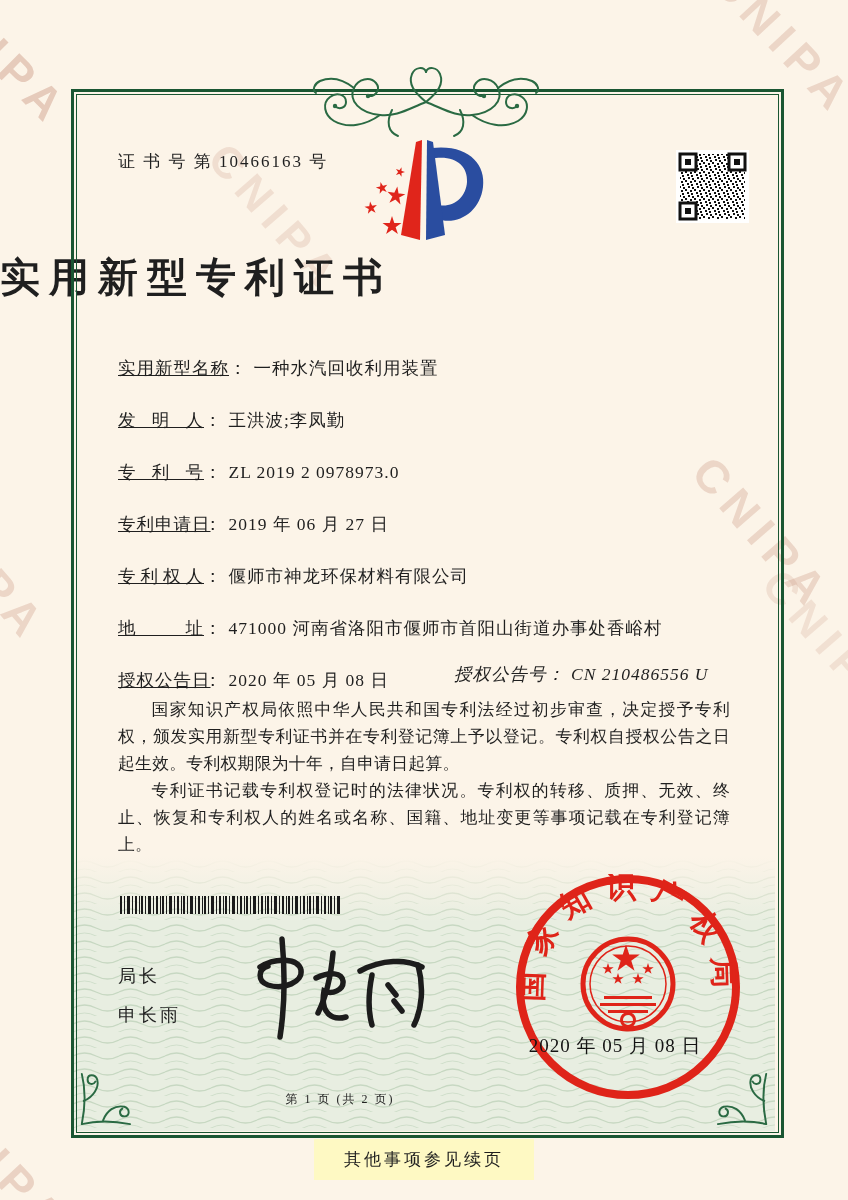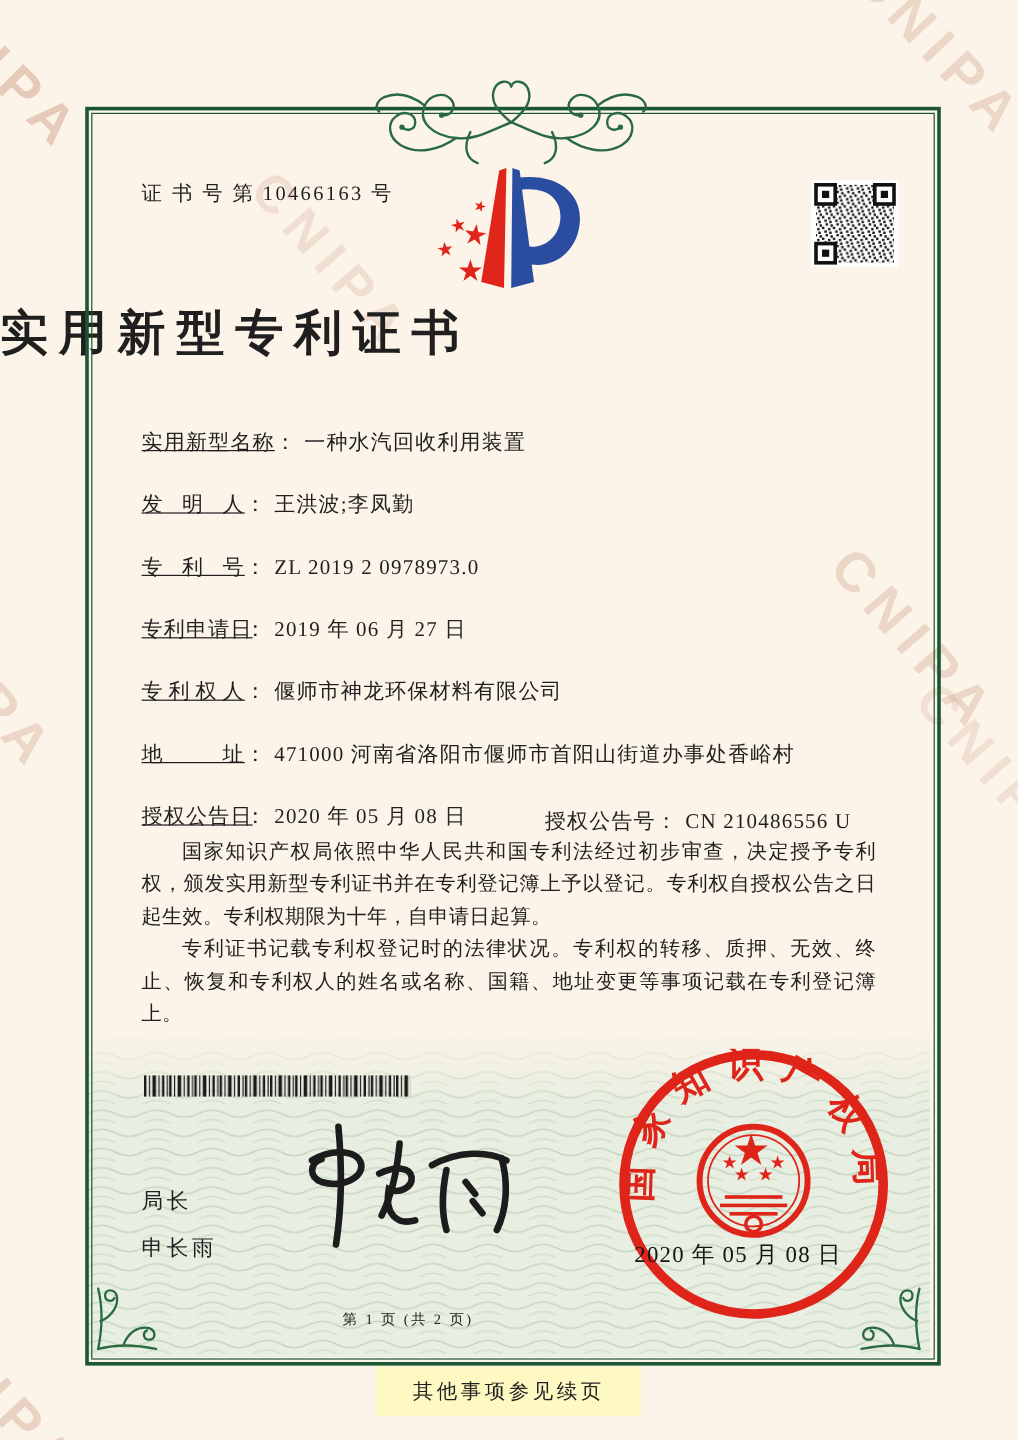--- a/index.html
+++ b/index.html
@@ -27,36 +27,36 @@
          font-size:40px;font-weight:bold;letter-spacing:9px;z-index:3;}
 
   
   .fields{position:absolute;left:118px;top:350px;width:620px;z-index:3;}
   .frow{height:52px;padding-top:6px;box-sizing:border-box;font-size:17.5px;
         letter-spacing:1px;position:relative;white-space:nowrap;}
   .flabel{display:inline-block;width:86px;text-align:justify;text-align-last:justify;
           white-space:nowrap;vertical-align:bottom;text-decoration:underline;}
   .flabel.wide{width:auto;text-align-last:auto;}
   .fvalue{margin-left:6px;margin-top:16px;}
-  .pair2{position:absolute;left:336px;top:10px;}
+  .pair2{position:absolute;left:336px;top:0;font-style:italic;}
 
   
   .bodytext{position:absolute;left:118px;top:696px;width:612px;font-size:16.8px;
             line-height:27px;text-align:justify;letter-spacing:.3px;z-index:3;}
   .bodytext p{margin:0;text-indent:2em;}
 
   
   .band{position:absolute;left:73px;top:856px;width:702px;height:275px;z-index:1;}
   .band-fade{position:absolute;left:73px;top:856px;width:702px;height:66px;z-index:2;
              background:linear-gradient(#fcf4e8,rgba(252,244,232,0));}
 
   
   .barcode{position:absolute;left:120px;top:896px;z-index:3;}
   .director{position:absolute;left:118px;top:964px;z-index:3;
-            font-family:Liberation Mono, monospace;font-size:18px;letter-spacing:3px;margin-top:25px;}
+            font-family:Liberation Mono, monospace;font-size:18px;letter-spacing:3px;}
   .director div{margin-bottom:15px;}
   .sig{position:absolute;left:230px;top:933px;z-index:3;}
   .seal{position:absolute;left:506px;top:874px;z-index:4;}
   .seal-date{position:absolute;left:512px;top:1033px;width:206px;text-align:center;
              font-size:19px;letter-spacing:1px;color:#141414;z-index:5;}
   .pagenum{position:absolute;left:0;top:1091px;width:680px;text-align:center;
            font-size:12px;letter-spacing:2px;color:#222;z-index:3;}
   .footnote{position:absolute;left:50%;transform:translateX(-50%);top:1139px;
             background:#fef9c3;padding:9px 30px;font-size:17px;letter-spacing:3px;z-index:3;}
 </style>

